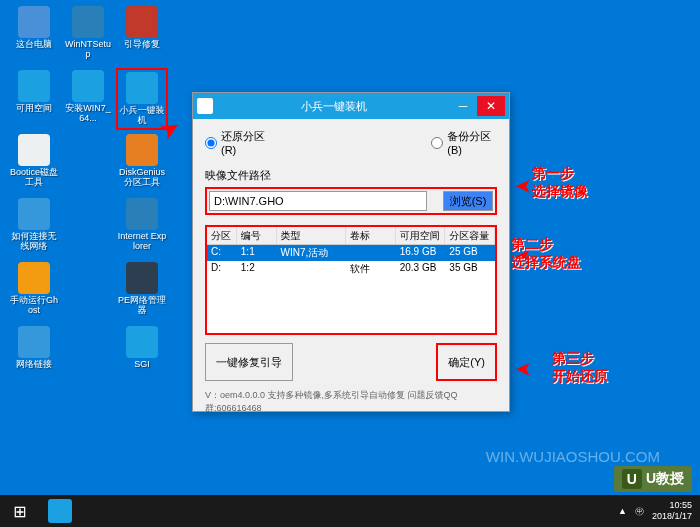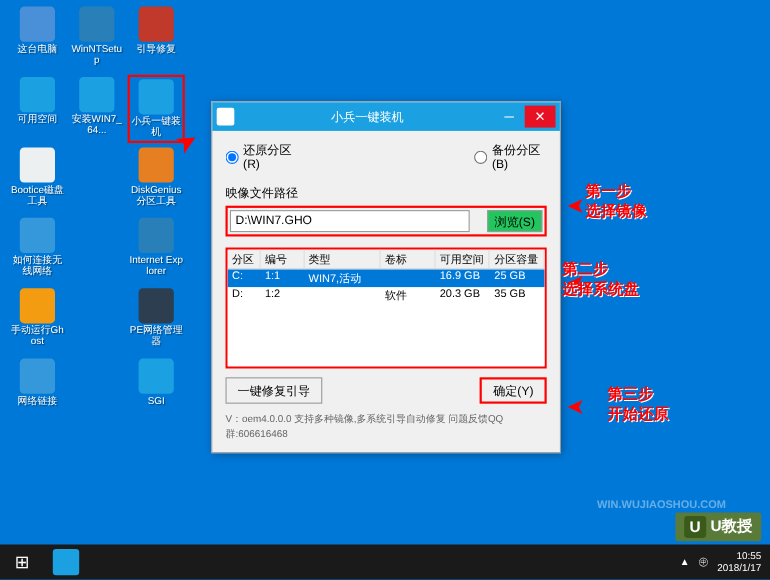--- a/index.html
+++ b/index.html
@@ -23,53 +23,53 @@
     
     .dialog-body { padding: 10px 12px; font-size: 11px; }
     
     .radio-row { display: flex; gap: 160px; margin-bottom: 12px; }
     .radio-opt { display: flex; align-items: center; gap: 4px; }
     .radio-opt input { width: 12px; height: 12px; }
     
     .field-label { margin-bottom: 4px; }
     .path-row { display: flex; gap: 16px; border: 2px solid #ff0000; padding: 2px; }
     .path-input { flex: 1; height: 20px; border: 1px solid #999; padding: 0 4px; font-size: 11px; background: #fff; }
-    .browse-btn { width: 50px; height: 20px; border: 1px solid #999; background: #22c55e; font-size: 11px; cursor: pointer; }
+    .browse-btn { width: 50px; height: 20px; border: 1px solid #999; background: #3b82f6; font-size: 11px; cursor: pointer; }
     
     .partition-table { margin-top: 10px; border: 2px solid #ff0000; background: #fff; }
     .pt-header { display: flex; background: #f0f0f0; border-bottom: 1px solid #ccc; height: 18px; font-size: 10px; }
     .pt-header > div { padding: 2px 4px; border-right: 1px solid #ddd; }
     .pt-row { display: flex; height: 16px; font-size: 10px; }
     .pt-row > div { padding: 1px 4px; }
     .pt-row.sel { background: #0078d7; color: #fff; }
     .col-part { width: 30px; }
     .col-num { width: 40px; }
     .col-type { width: 70px; }
     .col-vol { width: 50px; }
     .col-free { width: 50px; }
     .col-size { width: 50px; }
     .pt-body { height: 88px; background: #fff; }
     
     .button-row { display: flex; justify-content: space-between; margin-top: 8px; }
-    .dlg-btn { height: 24px; border: 1px solid #999; background: #f0f0f0; font-size: 11px; padding: 0 10px; cursor: pointer; }
+    .dlg-btn { height: 38px; border: 1px solid #999; background: #f0f0f0; font-size: 11px; padding: 0 10px; cursor: pointer; }
     .ok-btn { border: 2px solid #ff0000; }
     
     .footer-text { margin-top: 8px; font-size: 9px; color: #666; }
     
     .annotation { position: absolute; color: #ff0000; font-weight: bold; font-size: 14px; text-shadow: 1px 1px 0 #fff; }
     .ann1 { left: 532px; top: 165px; }
     .ann2 { left: 511px; top: 236px; }
     .ann3 { left: 552px; top: 350px; }
     .arrow { position: absolute; color: #ff0000; font-size: 20px; }
     .arr1 { left: 515px; top: 175px; transform: rotate(180deg); }
     .arr2 { left: 515px; top: 245px; transform: rotate(180deg); }
     .arr3 { left: 515px; top: 358px; transform: rotate(180deg); }
     .arr-icon { left: 160px; top: 115px; transform: rotate(-30deg); font-size: 24px; }
     
-    .watermark1 { position: absolute; right: 40px; bottom: 62px; color: rgba(255,255,255,0.4); font-size: 10px; font-weight: bold; }
+    .watermark1 { position: absolute; right: 40px; bottom: 62px; color: rgba(255,255,255,0.4); font-size: 15px; }
     .watermark2 { position: absolute; right: 8px; bottom: 35px; }
     .wm-box { background: #5a7a3a; color: #fff; padding: 3px 8px; font-size: 14px; font-weight: bold; border-radius: 2px; display: flex; align-items: center; gap: 4px; }
     .wm-icon { width: 20px; height: 20px; background: #3a5a1a; border-radius: 3px; display: flex; align-items: center; justify-content: center; font-size: 14px; }
     
     .taskbar { position: absolute; bottom: 0; left: 0; width: 100%; height: 32px; background: #1a1a1a; display: flex; align-items: center; }
     .start-btn { width: 40px; height: 32px; display: flex; align-items: center; justify-content: center; color: #fff; font-size: 16px; cursor: pointer; }
     .task-item { width: 40px; height: 32px; display: flex; align-items: center; justify-content: center; cursor: pointer; }
     .task-item .ti-ico { width: 24px; height: 24px; background: #1ba1e2; border-radius: 3px; }
     .tray { margin-left: auto; display: flex; align-items: center; gap: 8px; padding-right: 8px; color: #fff; font-size: 9px; }
     .tray-time { text-align: right; line-height: 1.2; }

